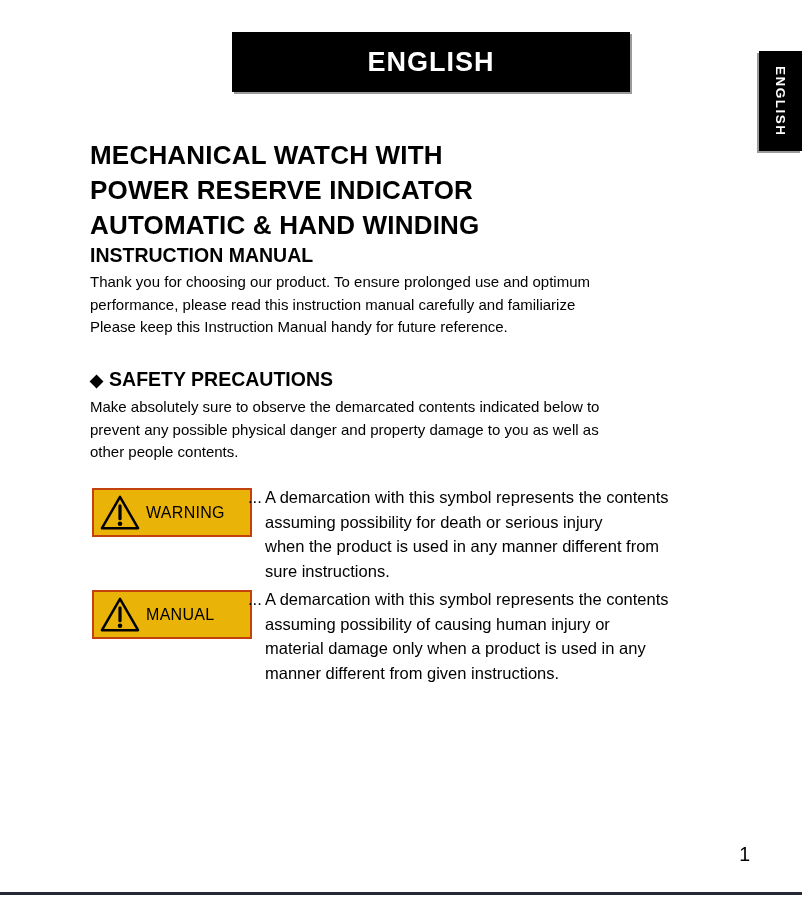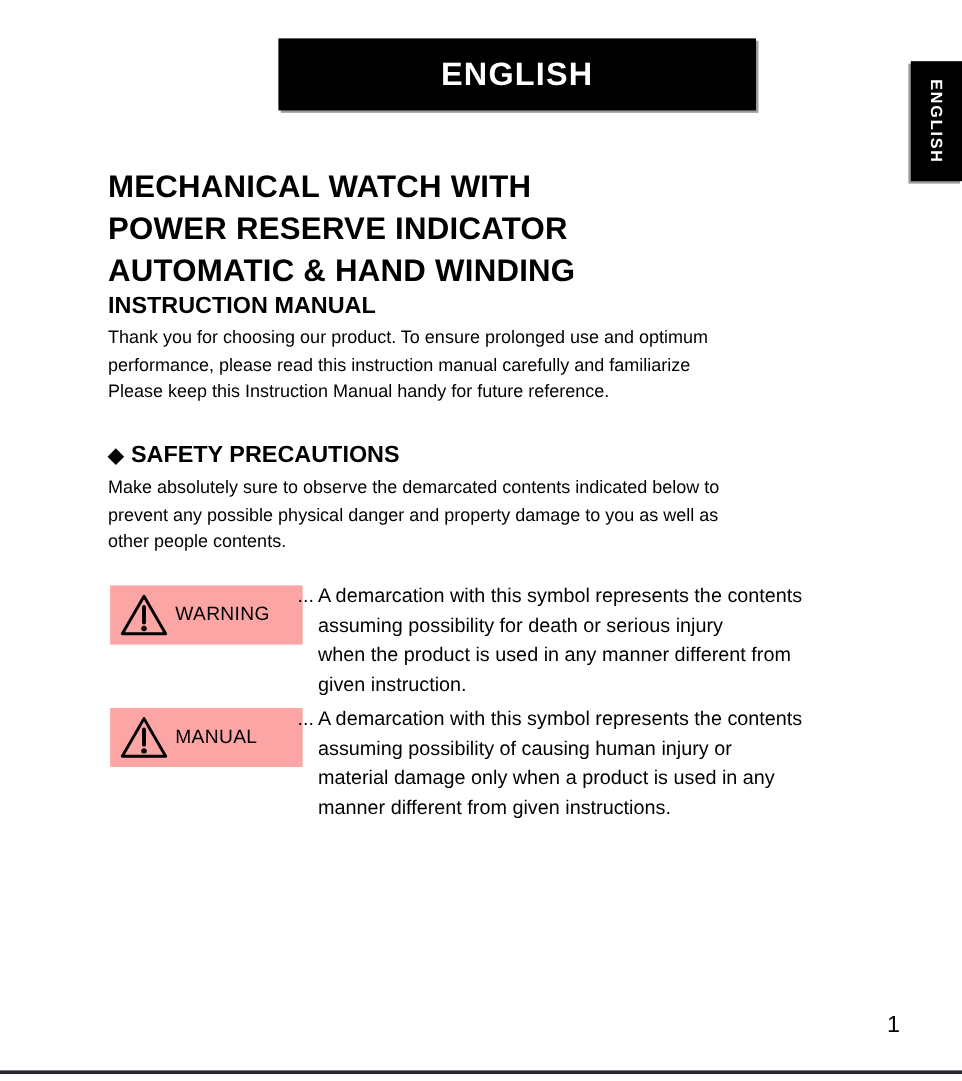--- a/index.html
+++ b/index.html
@@ -55,22 +55,22 @@
     font-size: 15px; line-height: 22.5px;
     white-space: nowrap;
   }
   .para-intro { top: 271px; }
   .para-safety { top: 396px; }
 
   
   .alert-box {
     position: absolute; left: 92px;
     width: 156px; height: 45px;
-    border: 2px solid #fca5a5;
-    background: #fca5a5;
+    border: 2px solid #c2410c;
+    background: #eab308;
     display: flex; align-items: center;
   }
   .warning-box { top: 488px; }
   .caution-box { top: 590px; }
   .alert-box .tri { margin-left: 5px; flex: none; display: block; }
   .alert-box .alert-label {
     font-size: 16px; letter-spacing: 0.3px; margin-left: 5px;
     white-space: nowrap;
   }
 
@@ -140,21 +140,21 @@
     <circle cx="22" cy="31.3" r="2.4" fill="#000"></circle>
   </svg>
   <span class="alert-label">WARNING</span>
 </div>
 <div class="alert-desc warning-desc">
   <span class="ellipsis">...</span>
   <div class="lines">
     <div>A demarcation with this symbol represents the contents</div>
     <div class="b">assuming possibility for death or serious injury</div>
     <div>when the product is used in any manner different from</div>
-    <div>given instruction.</div>
+    <div>sure instructions.</div>
   </div>
 </div>
 
 <div class="alert-box caution-box">
   <svg class="tri" width="42" height="38" viewBox="0 0 44 40">
     <path d="M22 3 L41 36 L3 36 Z" fill="none" stroke="#000" stroke-width="2.6" stroke-linejoin="round"></path>
     <line x1="22" y1="12.5" x2="22" y2="26" stroke="#000" stroke-width="3.4" stroke-linecap="round"></line>
     <circle cx="22" cy="31.3" r="2.4" fill="#000"></circle>
   </svg>
   <span class="alert-label">MANUAL</span>

